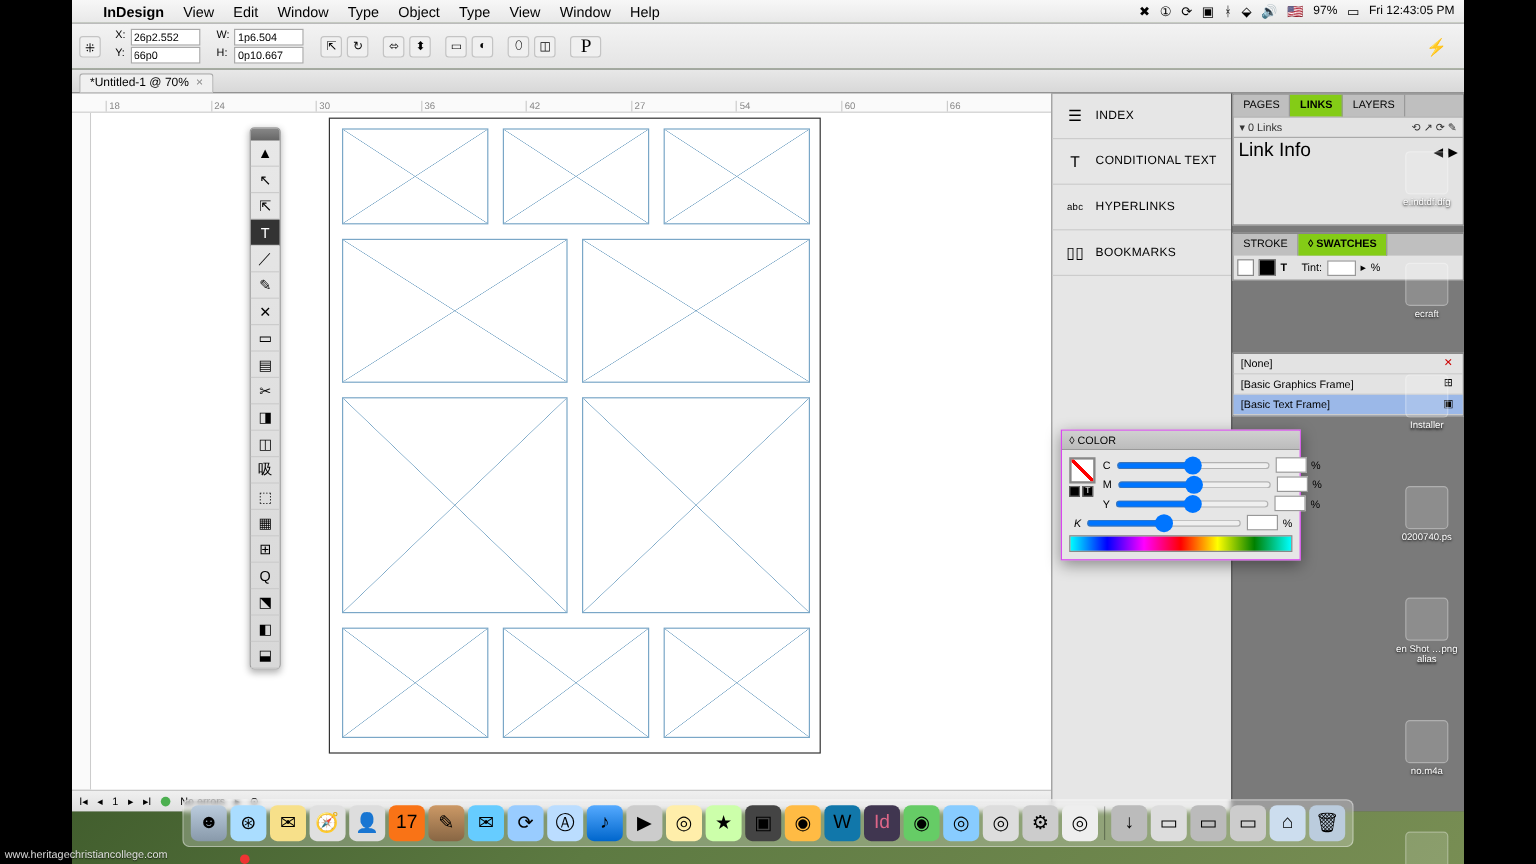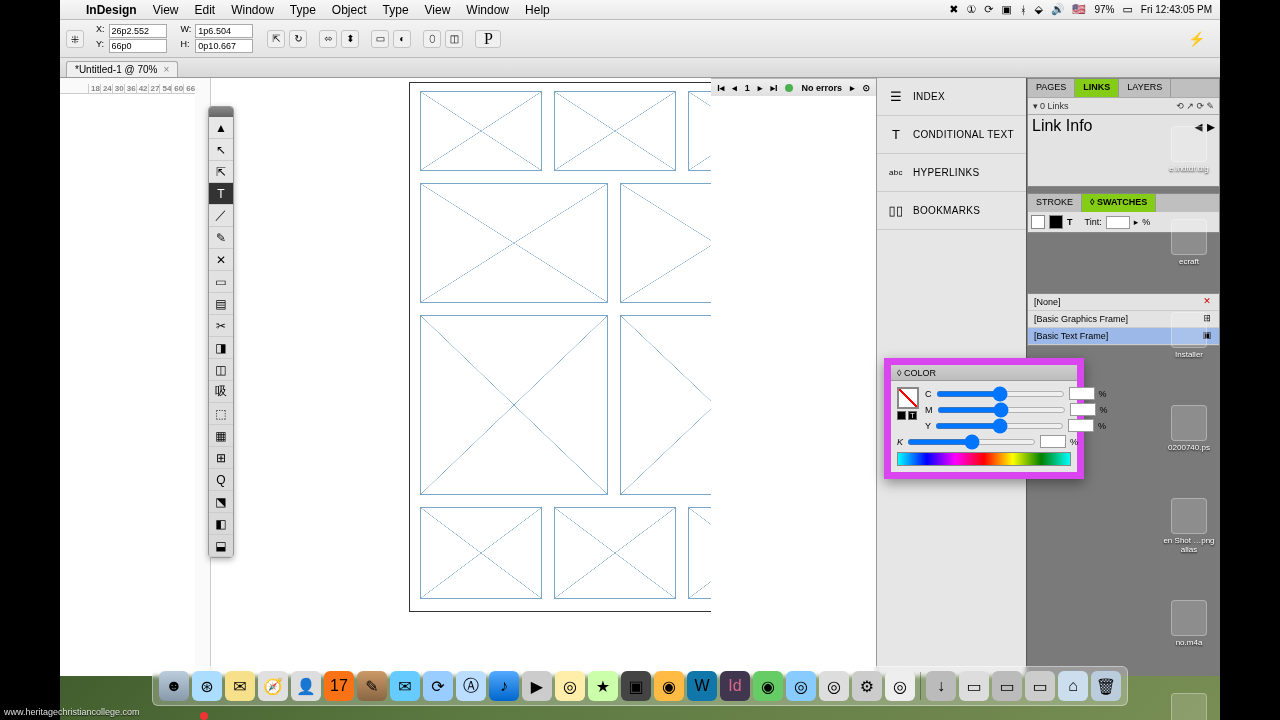--- a/index.html
+++ b/index.html
@@ -25,21 +25,21 @@
 .ctl-icon { width: 18px; height: 18px; border: 1px solid #c4c4c4; background: #f0f0f0; border-radius: 3px; display: flex; align-items: center; justify-content: center; font-size: 10px; }
 .bolt-right { margin-left: auto; font-size: 14px; padding-right: 8px; }
 
 
 .appwin { position: absolute; left: 0; right: 0; top: 58px; bottom: 44px; background: #585858; }
 .apptabs { height: 20px; background: linear-gradient(#e8e8e8,#d8d8d8); display: flex; align-items: flex-end; padding-left: 6px; border-bottom: 1px solid #999; }
 .apptab { background: #f0f0f0; border: 1px solid #aaa; border-bottom: none; padding: 2px 8px; font-size: 10px; display: flex; align-items: center; gap: 6px; border-radius: 3px 3px 0 0; }
 .apptab .x { color: #888; cursor: pointer; }
 
 
-.docarea { position: absolute; left: 0; top: 20px; right: 344px; bottom: 0; background: #fff; display: flex; flex-direction: row; font-weight: bold; }
+.docarea { position: absolute; left: 0; top: 20px; right: 344px; bottom: 0; background: #fff; display: flex; flex-direction: column; }
 .ruler-h { height: 16px; background: #fafafa; border-bottom: 1px solid #ccc; font-size: 8px; color: #888; display: flex; align-items: flex-end; padding-left: 28px; }
 .ruler-h span { flex: 1; border-left: 1px solid #ccc; padding-left: 2px; }
 .editor-row { flex: 1; display: flex; overflow: hidden; }
 .ruler-v { width: 16px; background: #fafafa; border-right: 1px solid #ccc; }
 .canvas-scroll { flex: 1; background: #fff; position: relative; overflow: hidden; }
 .pasteboard { position: absolute; inset: 0; background: #fff; }
 .page { position: absolute; left: 198px; top: 4px; width: 410px; height: 530px; background: #fff; border: 1.5px solid #333; }
 .iframe { position: absolute; border: 1px solid #7aa7c7; }
 .iframe::before, .iframe::after { content:""; position: absolute; inset: 0; }
 .iframe::before { background: linear-gradient(to bottom right, transparent calc(50% - .5px), #7aa7c7, transparent calc(50% + .5px)); }
@@ -71,21 +71,21 @@
 
 .swatchpanel { margin-top: 6px; }
 .swatchhead { display: flex; align-items: center; gap: 4px; padding: 3px; font-size: 9px; }
 .swatchhead .sw { width: 14px; height: 14px; border: 1px solid #888; }
 .objstyles { margin-top: 60px; }
 .oslist .osrow { display: flex; justify-content: space-between; align-items: center; padding: 2px 6px; font-size: 9px; border-bottom: 1px solid #ccc; }
 .oslist .osrow.sel { background: #9bb8e8; }
 .osbadge { width: 12px; height: 12px; font-size: 9px; text-align: center; }
 
 
-.colorpanel { position: absolute; left: 824px; top: 358px; width: 200px; background: #e6e6e6; border: 7px solid #d946ef; box-shadow: 0 4px 12px rgba(0,0,0,.4); z-index: 40; }
+.colorpanel { position: absolute; left: 824px; top: 358px; width: 200px; background: #e6e6e6; border: 1px solid #d946ef; box-shadow: 0 4px 12px rgba(0,0,0,.4); z-index: 40; }
 .colorpanel .ttl { height: 16px; background: linear-gradient(#d0d0d0,#bcbcbc); display: flex; align-items: center; padding: 0 6px; font-size: 9px; border-bottom: 1px solid #999; }
 .cpbody { padding: 6px; font-size: 9px; }
 .cprow { display: flex; align-items: center; gap: 4px; margin-bottom: 3px; }
 .cprow .lbl { width: 10px; text-align: right; }
 .cprow input[type=range] { flex: 1; height: 6px; }
 .cprow .val { width: 26px; height: 13px; border: 1px solid #999; font-size: 8px; }
 .spectrum { height: 14px; margin-top: 4px; background: linear-gradient(90deg,cyan,blue,magenta,red,yellow,green,cyan); border: 1px solid #888; }
 .cpswatch { float: left; margin-right: 6px; }
 .cpswatch .big { width: 22px; height: 22px; border: 2px solid #888; background: #fff; position: relative; margin-bottom: 2px; }
 .cpswatch .big::before { content:""; position:absolute; inset:0; background: linear-gradient(45deg,transparent 45%,red 45%,red 55%,transparent 55%); }

